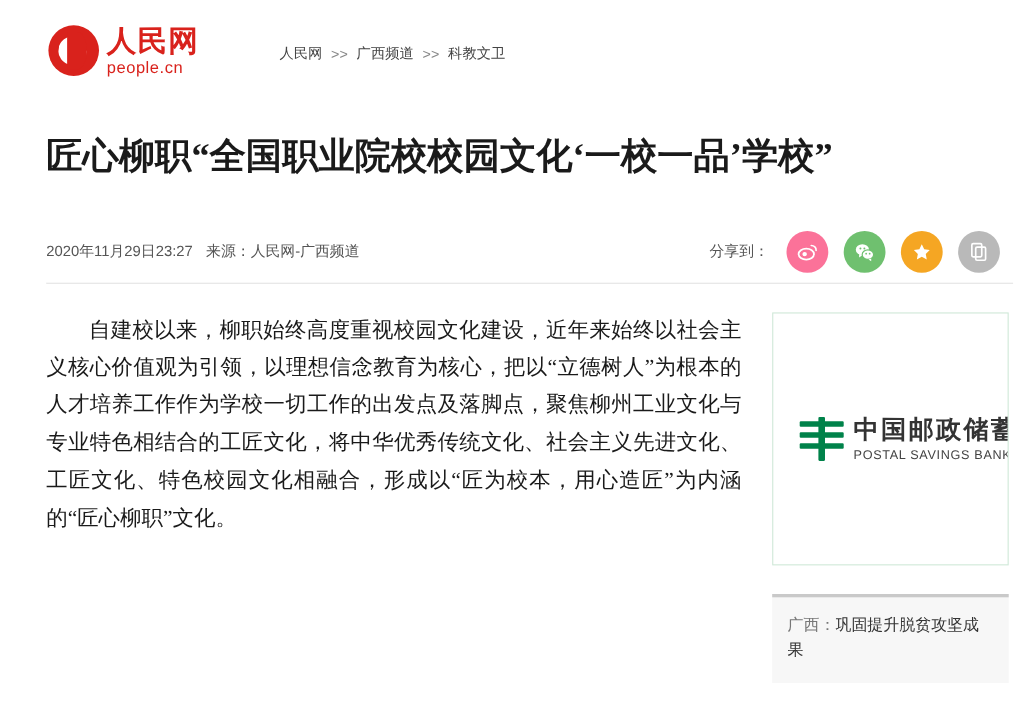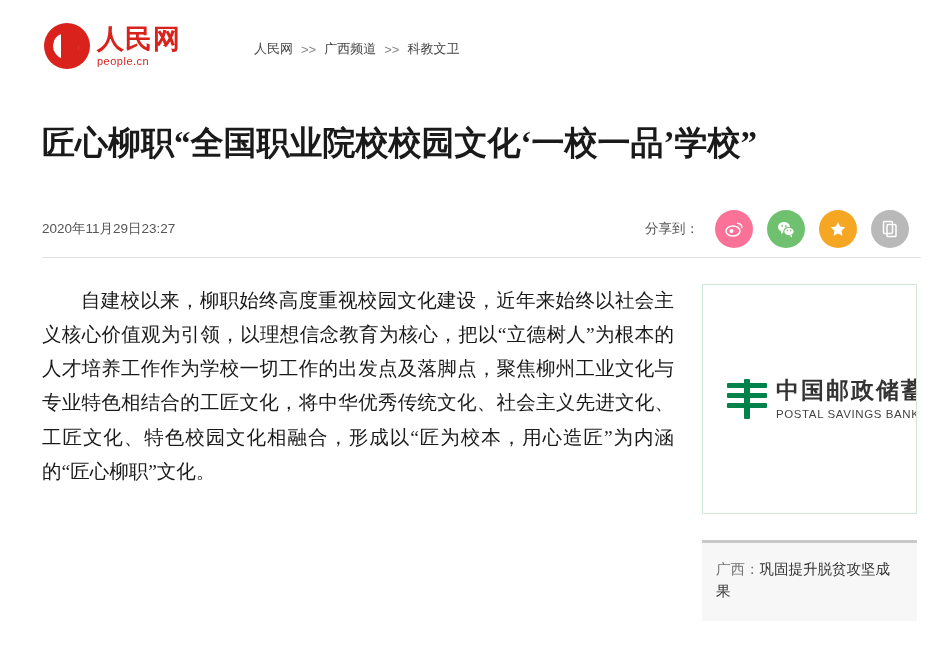--- a/index.html
+++ b/index.html
@@ -64,21 +64,21 @@
     line-height: 1;
   }
   .logo-cn {
     font-family: "Liberation Serif", serif;
     font-weight: bold;
     font-size: 27px;
     color: #d9221c;
     letter-spacing: 1px;
   }
   .logo-en {
-    font-size: 11px;
+    font-size: 15px;
     color: #d9221c;
     letter-spacing: .5px;
     margin-top: 3px;
   }
   .breadcrumb {
     margin-left: 60px;
     font-size: 13px;
     color: #444;
     display: flex;
     align-items: center;
@@ -272,20 +272,21 @@
       <span class="sep">&gt;&gt;</span>
       <a href="#">科教文卫</a>
     </div>
   </div>
 
   <h1 class="title">匠心柳职“全国职业院校校园文化‘一校一品’学校”</h1>
 
   <div class="meta-row">
     <div class="meta-left">
       <span>2020年11月29日23:27</span>
+      <span>来源：人民网-广西频道</span>
     </div>
     <div class="meta-right">
       <span class="share-label">分享到：</span>
 
       <div class="share-btn share-weibo">
         <svg width="20" height="20" viewBox="0 0 20 20">
           <ellipse cx="9" cy="12" rx="7" ry="5" fill="none" stroke="#fff" stroke-width="1.6"></ellipse>
           <circle cx="7.5" cy="12" r="2" fill="#fff"></circle>
           <path d="M13.5 4.2c2.6 0 4.6 2 4.4 4.4" fill="none" stroke="#fff" stroke-width="1.5" stroke-linecap="round"></path>
         </svg>

